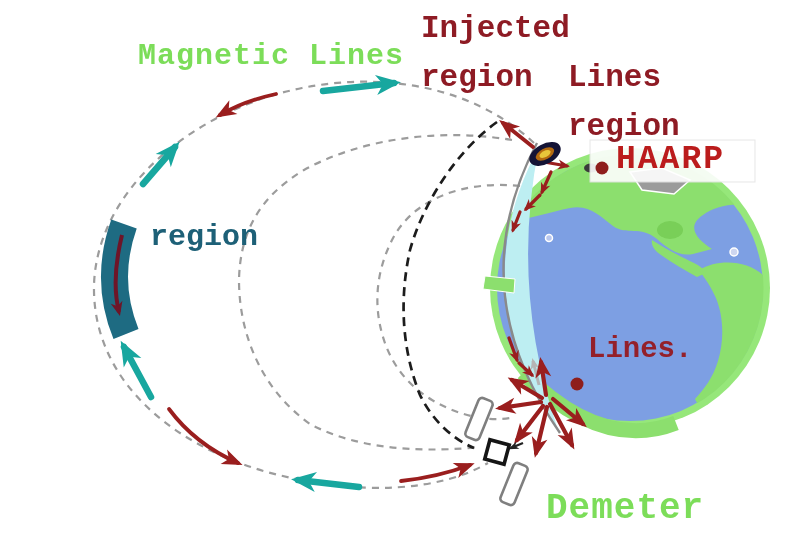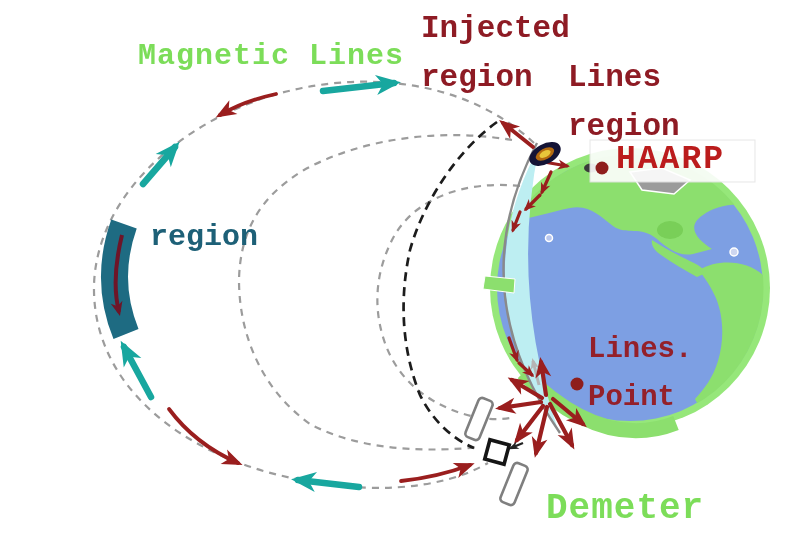--- a/index.html
+++ b/index.html
@@ -164,18 +164,17 @@
   </div>
 
   <div class="lbl" style="left:574px;top:143px;font-size:33px;font-weight:700;letter-spacing:2px;color:var(--haarp-red);">HAARP</div>
 
   <div class="lbl" style="left:108px;top:215px;font-size:30px;line-height:45px;color:var(--teal-text);">
     <span>region</span>
   </div>
 
   <div class="lbl" style="left:546px;top:326px;font-size:29px;line-height:48px;color:var(--conj-maroon);">
     <span>Lines.</span>
-    <span>Point</span>
   </div>
 
   <div class="lbl" style="left:504px;top:491px;font-size:36px;letter-spacing:1px;color:var(--label-green);">Demeter</div>
 
 </div>
 
 </body></html>

